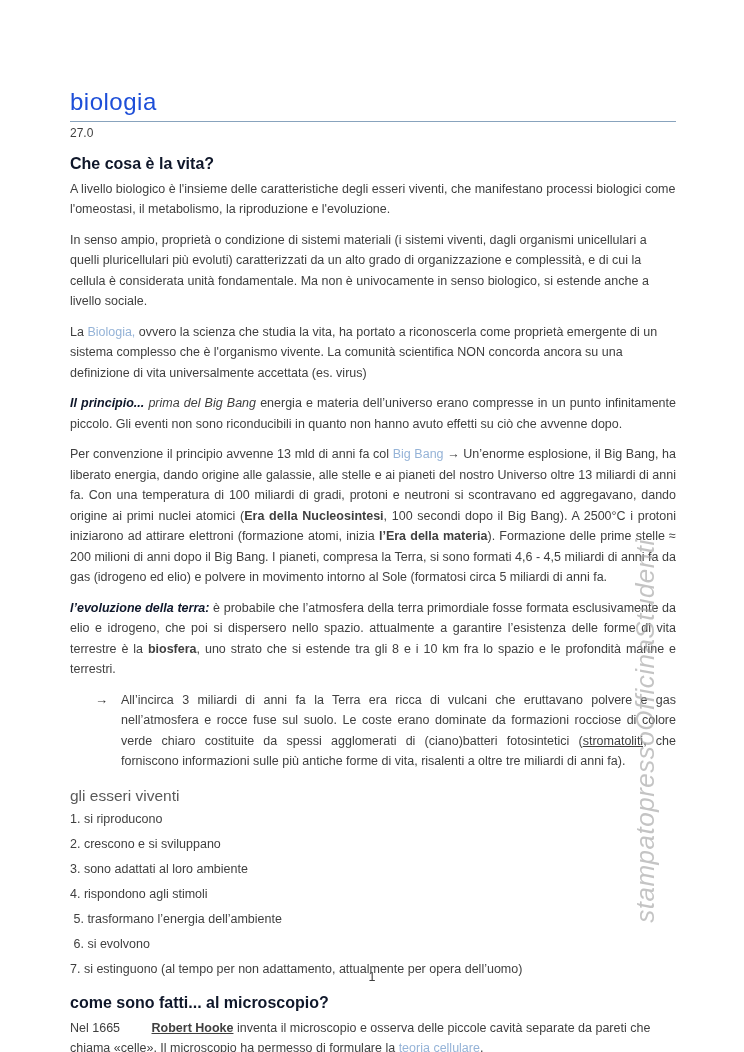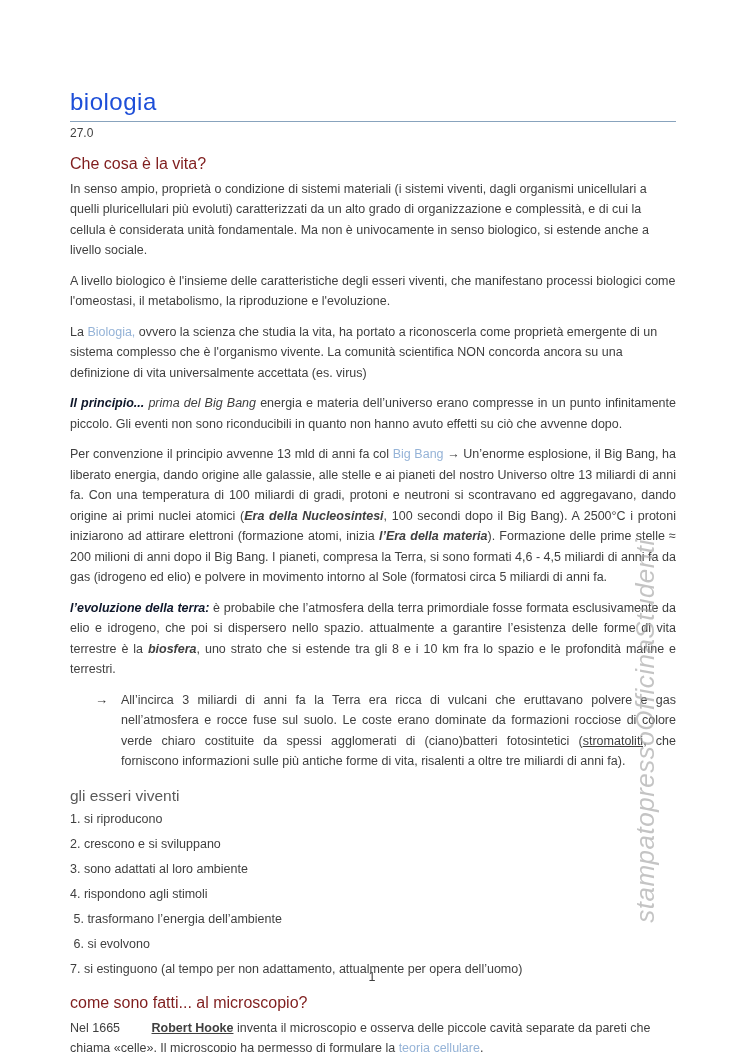--- a/index.html
+++ b/index.html
@@ -30,43 +30,43 @@
     line-height:1.15;
   }
   .doc-meta{
     font-size:12px;
     margin-top:4px;
     color:#3f3f3f;
   }
   
   h2.h-blue{
     font-size:16px;
-    font-weight:400;
-    color:#7f1d1d;
+    font-weight:700;
+    color:#0f172a;
     margin:14px 0 5px 0;
     line-height:1.25;
   }
   h3.h-gray{
     font-size:15.5px;
     font-weight:400;
     color:#5a5a5a;
     margin:14px 0 4px 0;
     line-height:1.25;
   }
   
   p.body-p{
     font-size:12.5px;
     line-height:20.5px;
     margin:0 0 10px 0;
   }
   p.just{text-align:justify;}
   
   .lb{color:#95b3d7;margin-top:12px;}
   .bnav{color:#0f172a;font-weight:bold;font-style:italic;}
-  .b{font-weight:bold;font-style:italic;}
+  .b{font-weight:bold;}
   .i{font-style:italic;}
   .u{text-decoration:underline;}
   .bu{font-weight:bold;text-decoration:underline;padding-left:28px;}
   .arrow{font-weight:bold;color:#333333;font-style:normal;}
   
   .bullet-row{
     display:flex;
     margin:0 0 10px 25px;
   }
   .bullet-marker{
@@ -121,23 +121,23 @@
   <div class="watermark">stampatopressoOfficinaStudenti</div>
 
   <div class="content">
 
     <div class="doc-title">biologia</div>
 
     <div class="doc-meta">27.0</div>
 
     <h2 class="h-blue">Che cosa è la vita?</h2>
 
+    <p class="body-p">A livello biologico è l'insieme delle caratteristiche degli esseri viventi, che manifestano processi biologici come l'omeostasi, il metabolismo, la riproduzione e l'evoluzione.</p>
+
     <p class="body-p">In senso ampio, proprietà o condizione di sistemi materiali (i sistemi viventi, dagli organismi unicellulari a quelli pluricellulari più evoluti) caratterizzati da un alto grado di organizzazione e complessità, e di cui la cellula è considerata unità fondamentale.  Ma non è univocamente in senso biologico, si estende anche a livello sociale.</p>
-
-    <p class="body-p">A livello biologico è l'insieme delle caratteristiche degli esseri viventi, che manifestano processi biologici come l'omeostasi, il metabolismo, la riproduzione e l'evoluzione.</p>
 
     <p class="body-p"><span>La </span><span class="lb">Biologia,</span><span> ovvero la scienza che studia la vita, ha portato a riconoscerla come proprietà emergente di un sistema complesso che è l'organismo vivente. La comunità scientifica NON concorda ancora su una definizione di vita universalmente accettata (es. virus)</span></p>
 
     <p class="body-p just"><span class="bnav">Il principio...</span><span> </span><span class="i">prima del Big Bang</span><span> energia e materia dell’universo erano compresse in un punto infinitamente piccolo. Gli eventi non sono riconducibili in quanto non hanno avuto effetti su ciò che avvenne dopo.</span></p>
 
     <p class="body-p just"><span>Per convenzione il principio avvenne 13 mld di anni fa col </span><span class="lb">Big Bang</span><span> </span><span class="arrow">→</span><span> Un’enorme esplosione, il Big Bang, ha liberato energia, dando origine alle galassie, alle stelle e ai pianeti del nostro Universo oltre 13 miliardi di anni fa. Con una temperatura di 100 miliardi di gradi, protoni e neutroni si scontravano ed aggregavano, dando origine ai primi nuclei atomici (</span><span class="b">Era della Nucleosintesi</span><span>, 100 secondi dopo il Big Bang). A 2500°C i protoni iniziarono ad attirare elettroni (formazione atomi, inizia </span><span class="b">l’Era della materia</span><span>). Formazione delle prime stelle ≈ 200 milioni di anni dopo il Big Bang. I pianeti, compresa la Terra, si sono formati 4,6 - 4,5 miliardi di anni fa da gas (idrogeno ed elio) e polvere in movimento intorno al Sole (formatosi circa 5 miliardi di anni fa.</span></p>
 
     <p class="body-p just"><span class="bnav">l’evoluzione della terra:</span><span> è probabile che l’atmosfera della terra primordiale fosse formata esclusivamente da elio e idrogeno, che poi si dispersero nello spazio. attualmente a garantire l’esistenza delle forme di vita terrestre è la </span><span class="b">biosfera</span><span>, uno strato che si estende tra gli 8 e i 10 km fra lo spazio e le profondità marine e terrestri.</span></p>
 
     <div class="bullet-row">

